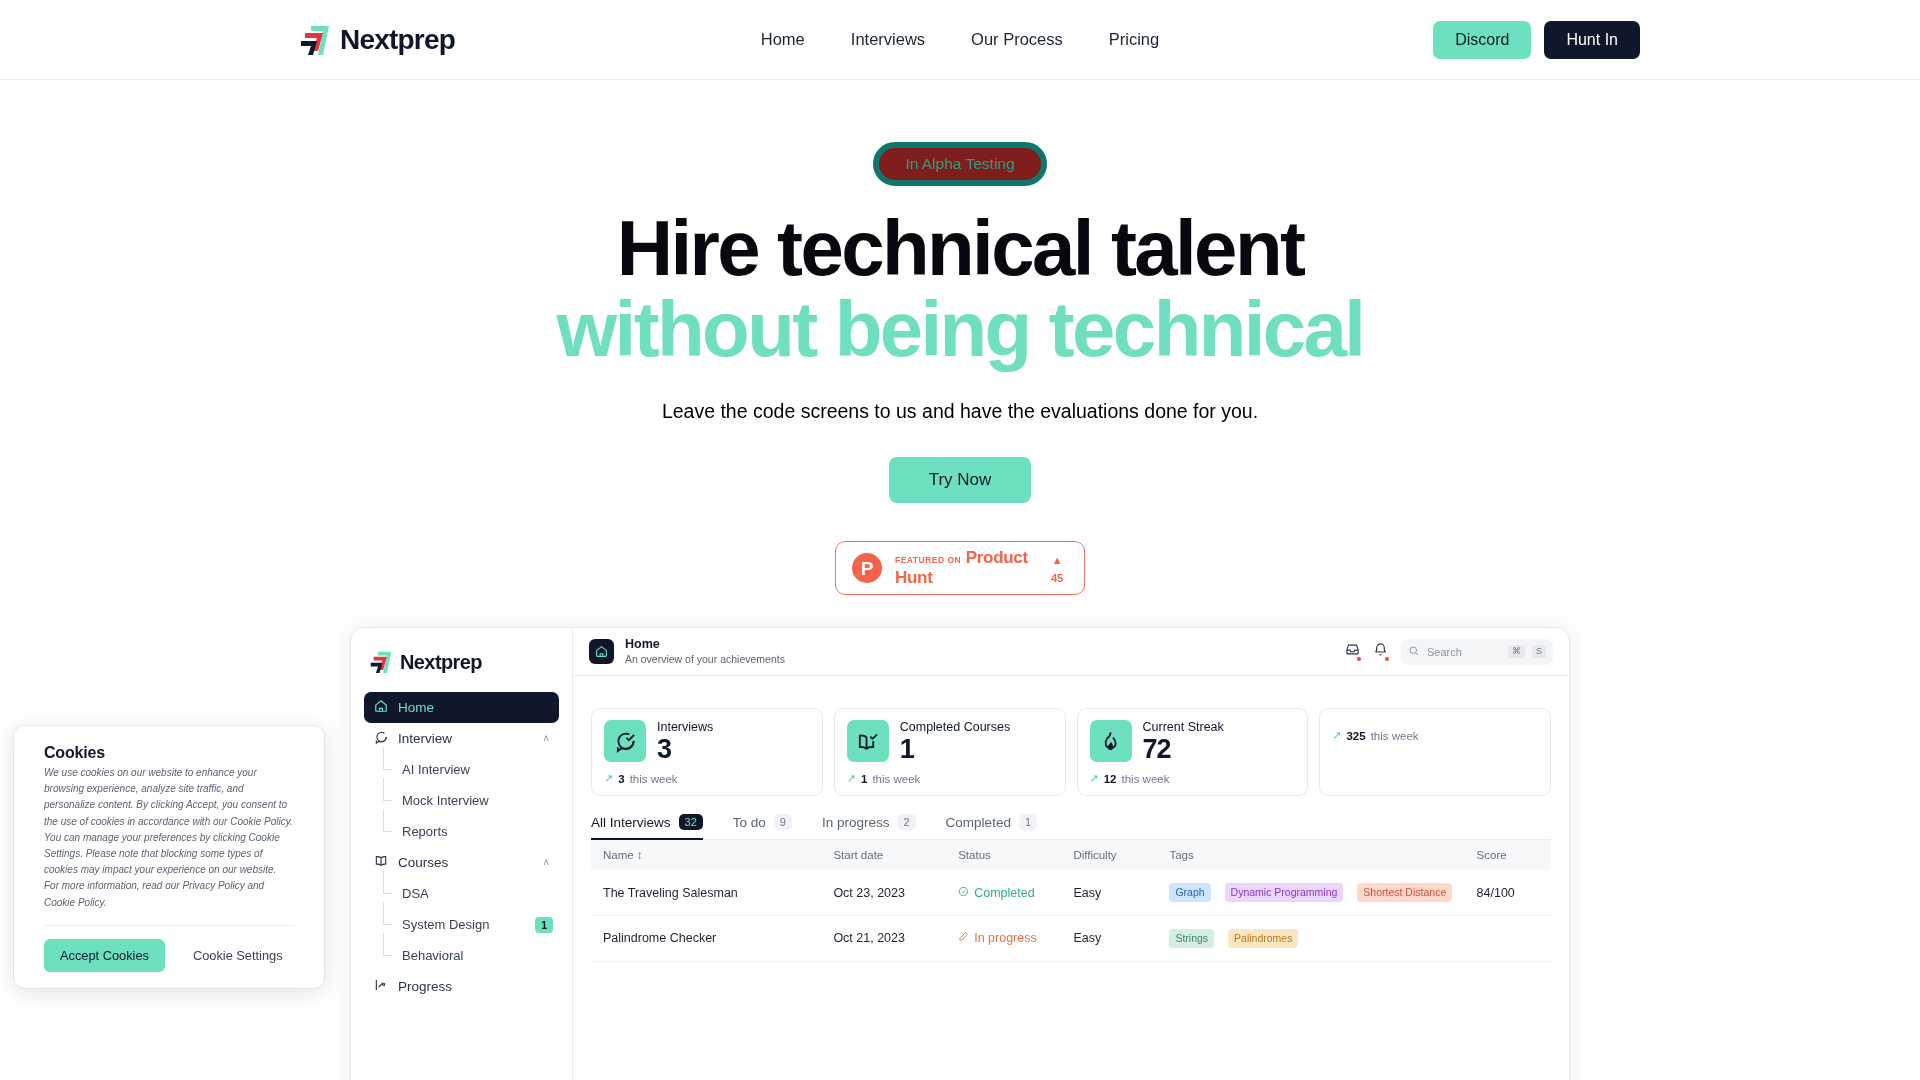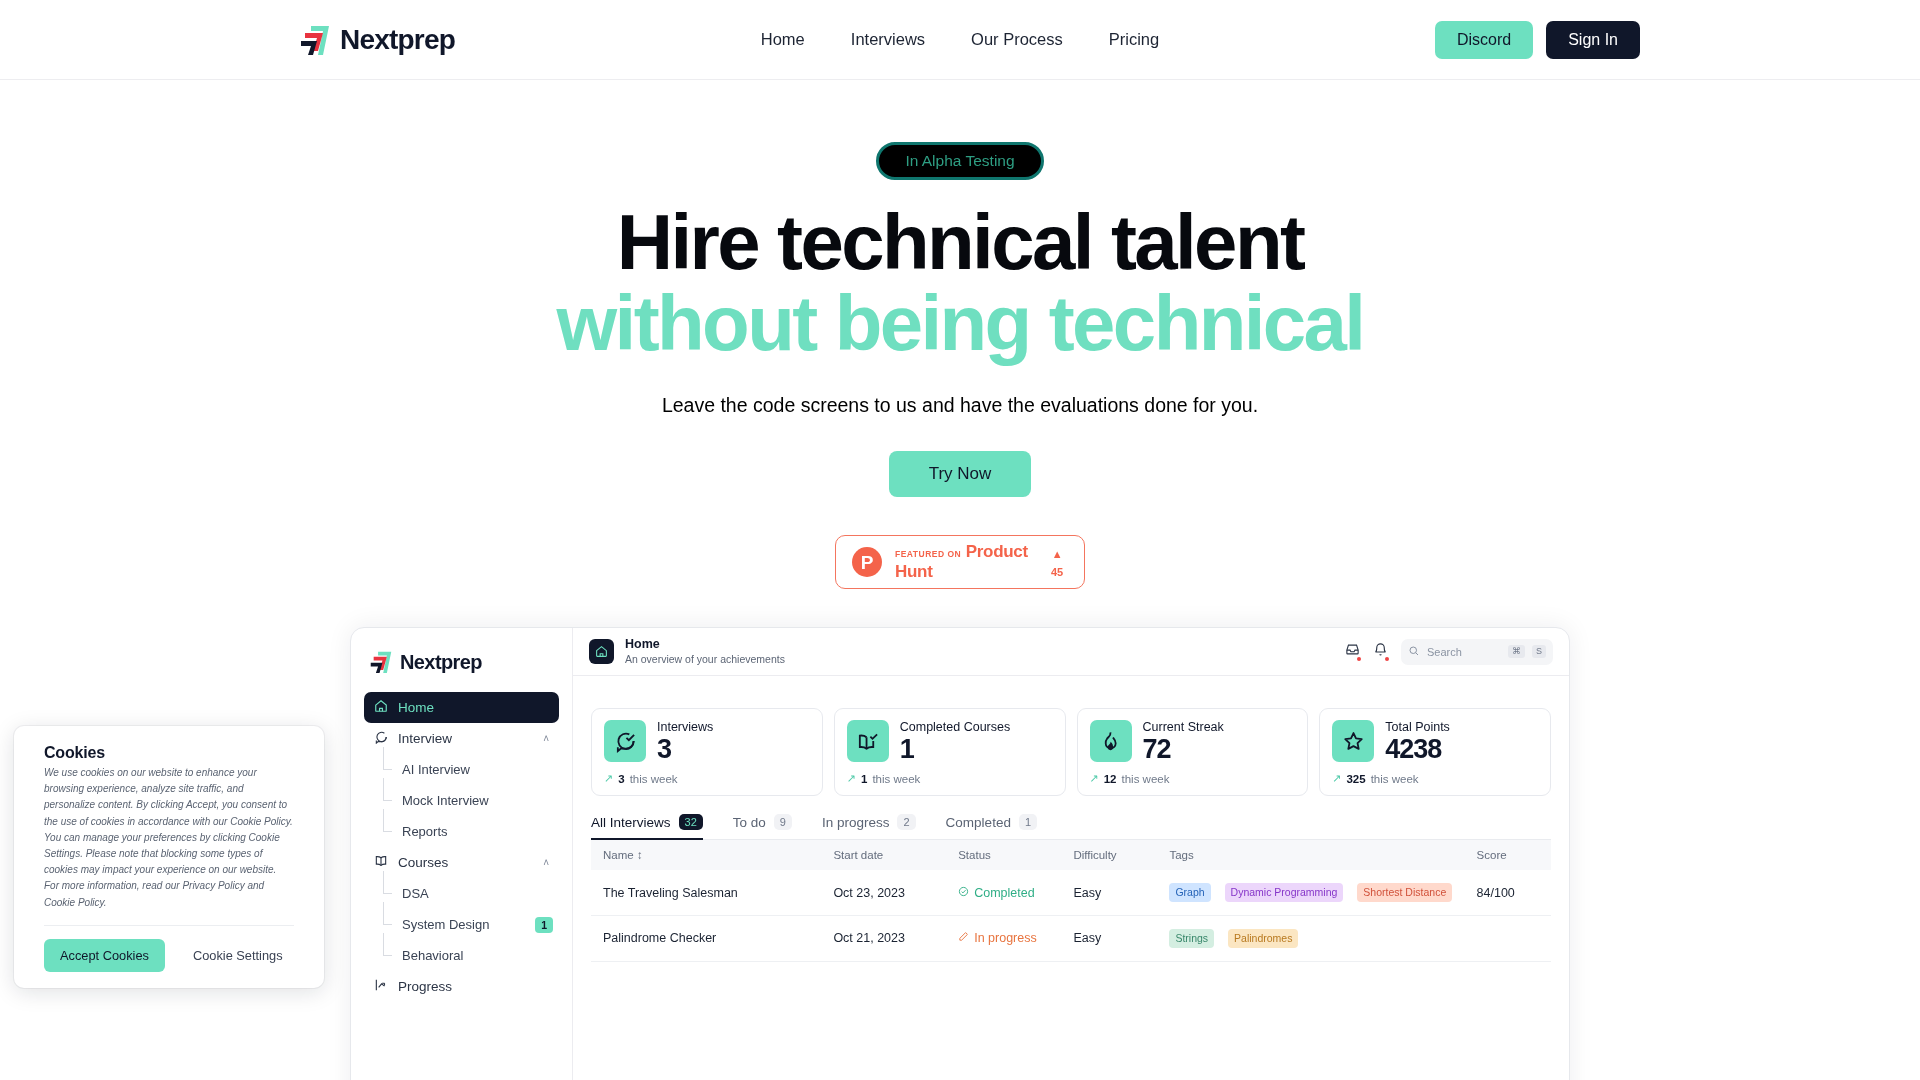--- a/index.html
+++ b/index.html
@@ -34,22 +34,22 @@
   }
   .btn-signin {
     background:#10172a; color:#ffffff; font-size:16px; font-weight:500;
     padding: 10px 22px; border-radius: 7px; border:none; cursor:pointer;
     font-family:"Liberation Sans", sans-serif;
   }
 
   
   .hero { text-align:center; padding-top: 62px; }
   .pill {
-    display:inline-block; border:3px solid #0f766e; color:#2e9e83;
-    border-radius: 999px; font-size: 15.5px; padding: 7px 26px; background:#000000;
+    display:inline-block; border:6px solid #0f766e; color:#2e9e83;
+    border-radius: 999px; font-size: 15.5px; padding: 7px 26px; background:#7f1d1d;
     cursor:pointer;
   }
   .hero h1 {
     font-size: 78px; font-weight: 800; letter-spacing: -2.6px;
     line-height: 1.04; margin-top: 22px; color:#07090e;
   }
   .hero h1 .teal { color:#6fdfc0; display:block; }
   .hero-sub { font-size: 19.5px; color:#000000; margin-top: 30px; }
   .btn-try {
     margin-top: 34px; background:#6de0c0; color:#10172a;
@@ -220,21 +220,21 @@
 
     <nav class="nav-links">
       <a class="nav-link">Home</a>
       <a class="nav-link">Interviews</a>
       <a class="nav-link">Our Process</a>
       <a class="nav-link">Pricing</a>
     </nav>
 
     <div class="nav-actions">
       <button class="btn-discord">Discord</button>
-      <button class="btn-signin">Sign In</button>
+      <button class="btn-signin">Hunt In</button>
     </div>
   </div>
 
   <div class="hero">
     <div class="pill">In Alpha Testing</div>
     <h1>
       <span>Hire technical talent</span>
       <span class="teal">without being technical</span>
     </h1>
     <p class="hero-sub">Leave the code screens to us and have the evaluations done for you.</p>
@@ -433,31 +433,20 @@
               </span>
             </div>
             <div class="stat-foot">
               <span class="arrow-up">↗</span>
               <b>12</b>
               <span>this week</span>
             </div>
           </div>
 
           <div class="stat">
-            <div class="stat-top">
-              <span class="stat-ic">
-                <svg width="23" height="23" viewBox="0 0 24 24" fill="none" stroke="#10172a" stroke-width="1.9" stroke-linejoin="round">
-                    <path d="M12 3.2l2.6 5.6 6 .7-4.4 4.2 1.2 6L12 16.8 6.6 19.7l1.2-6L3.4 9.5l6-.7z"></path>
-                  </svg>
-              </span>
-              <span>
-                <div class="stat-label">Total Points</div>
-                <div class="stat-value">4238</div>
-              </span>
-            </div>
             <div class="stat-foot">
               <span class="arrow-up">↗</span>
               <b>325</b>
               <span>this week</span>
             </div>
           </div>
         </div>
 
         <div class="tabs">
           <div class="tab active">

